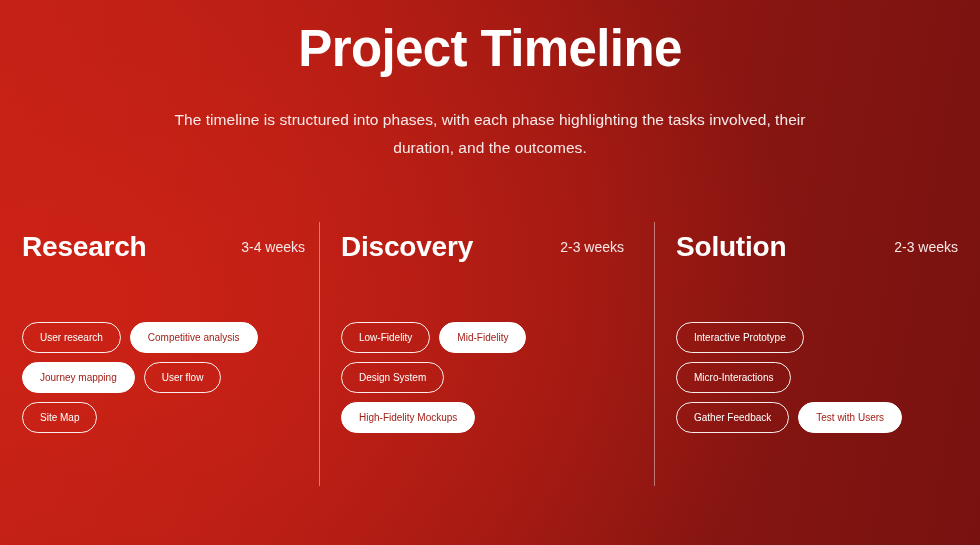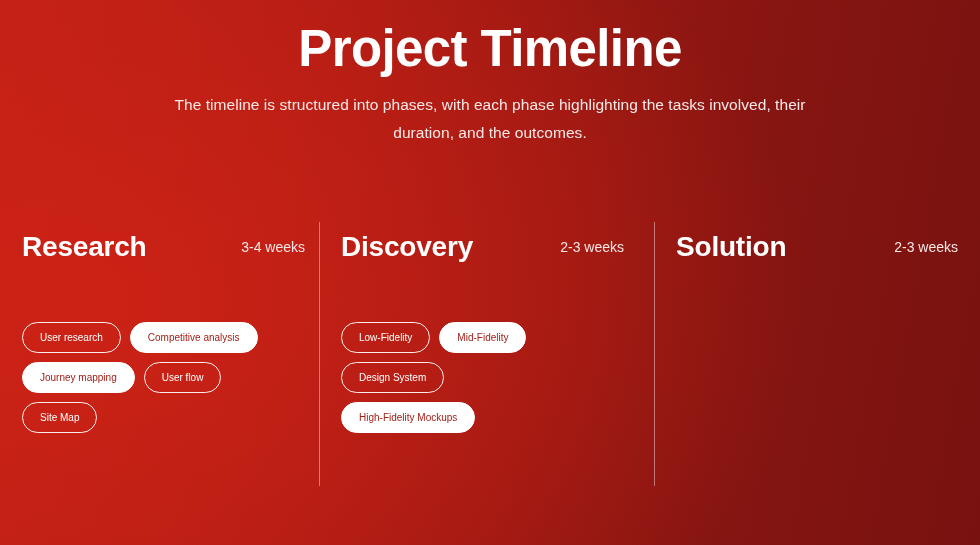--- a/index.html
+++ b/index.html
@@ -35,21 +35,21 @@
   .page-title {
     margin: 0;
     padding-top: 20px;
     font-size: 51px;
     line-height: 1.12;
     font-weight: 700;
     letter-spacing: -0.6px;
     color: #ffffff;
   }
   .page-subtitle {
-    margin: 1px auto;
+    margin: 16px auto;
     padding-top: 13px;
     width: 690px;
     font-size: 15.5px;
     line-height: 1.78;
     font-weight: 400;
     color: #f7e9e8;
     letter-spacing: 0.05px;
   }
 
   
@@ -195,16 +195,28 @@
             <span class="tag filled">High-Fidelity Mockups</span>
           </div>
         </div>
       </div>
       <div class="column col-2">
         <div class="divider"></div>
         <div class="col-head">
           <div class="col-title">Solution</div>
           <div class="col-duration">2-3 weeks</div>
         </div>
+        <div class="tag-rows">
+          <div class="tag-row">
+            <span class="tag outline">Interactive Prototype</span>
+          </div>
+          <div class="tag-row">
+            <span class="tag outline">Micro-Interactions</span>
+          </div>
+          <div class="tag-row">
+            <span class="tag outline">Gather Feedback</span>
+            <span class="tag filled">Test with Users</span>
+          </div>
+        </div>
       </div>
     </div>
 
 </div>
 
 </body></html>

